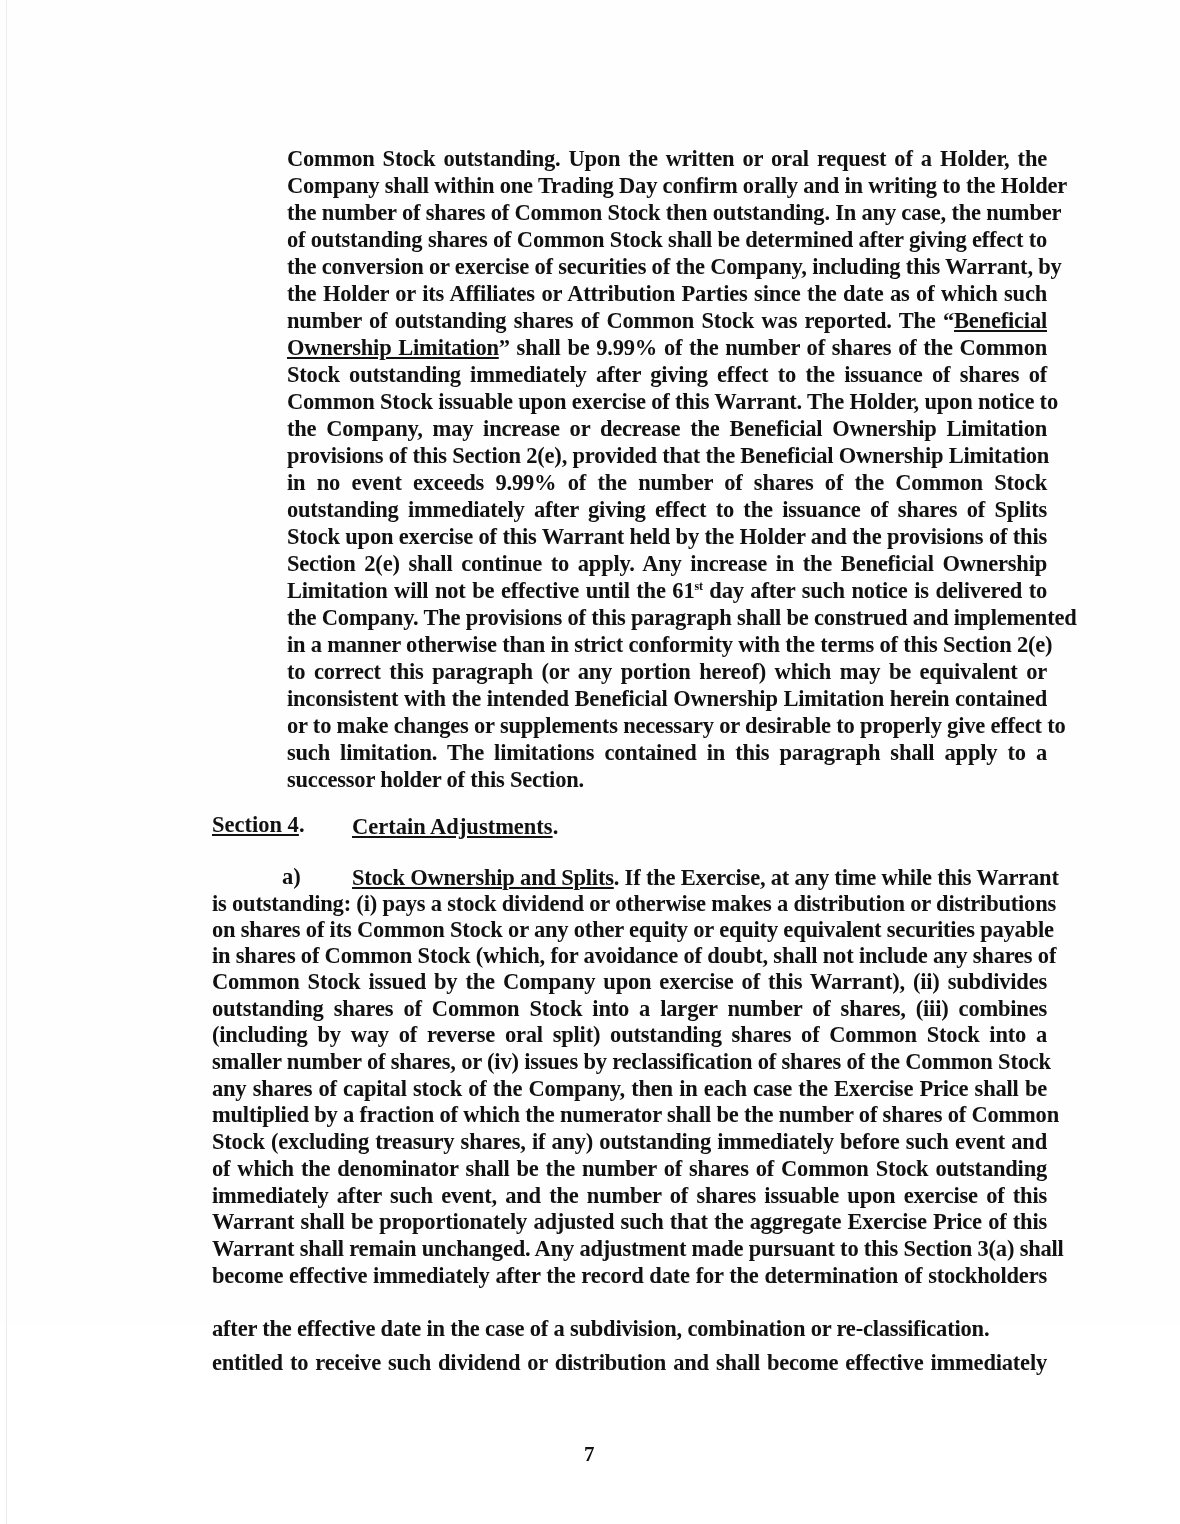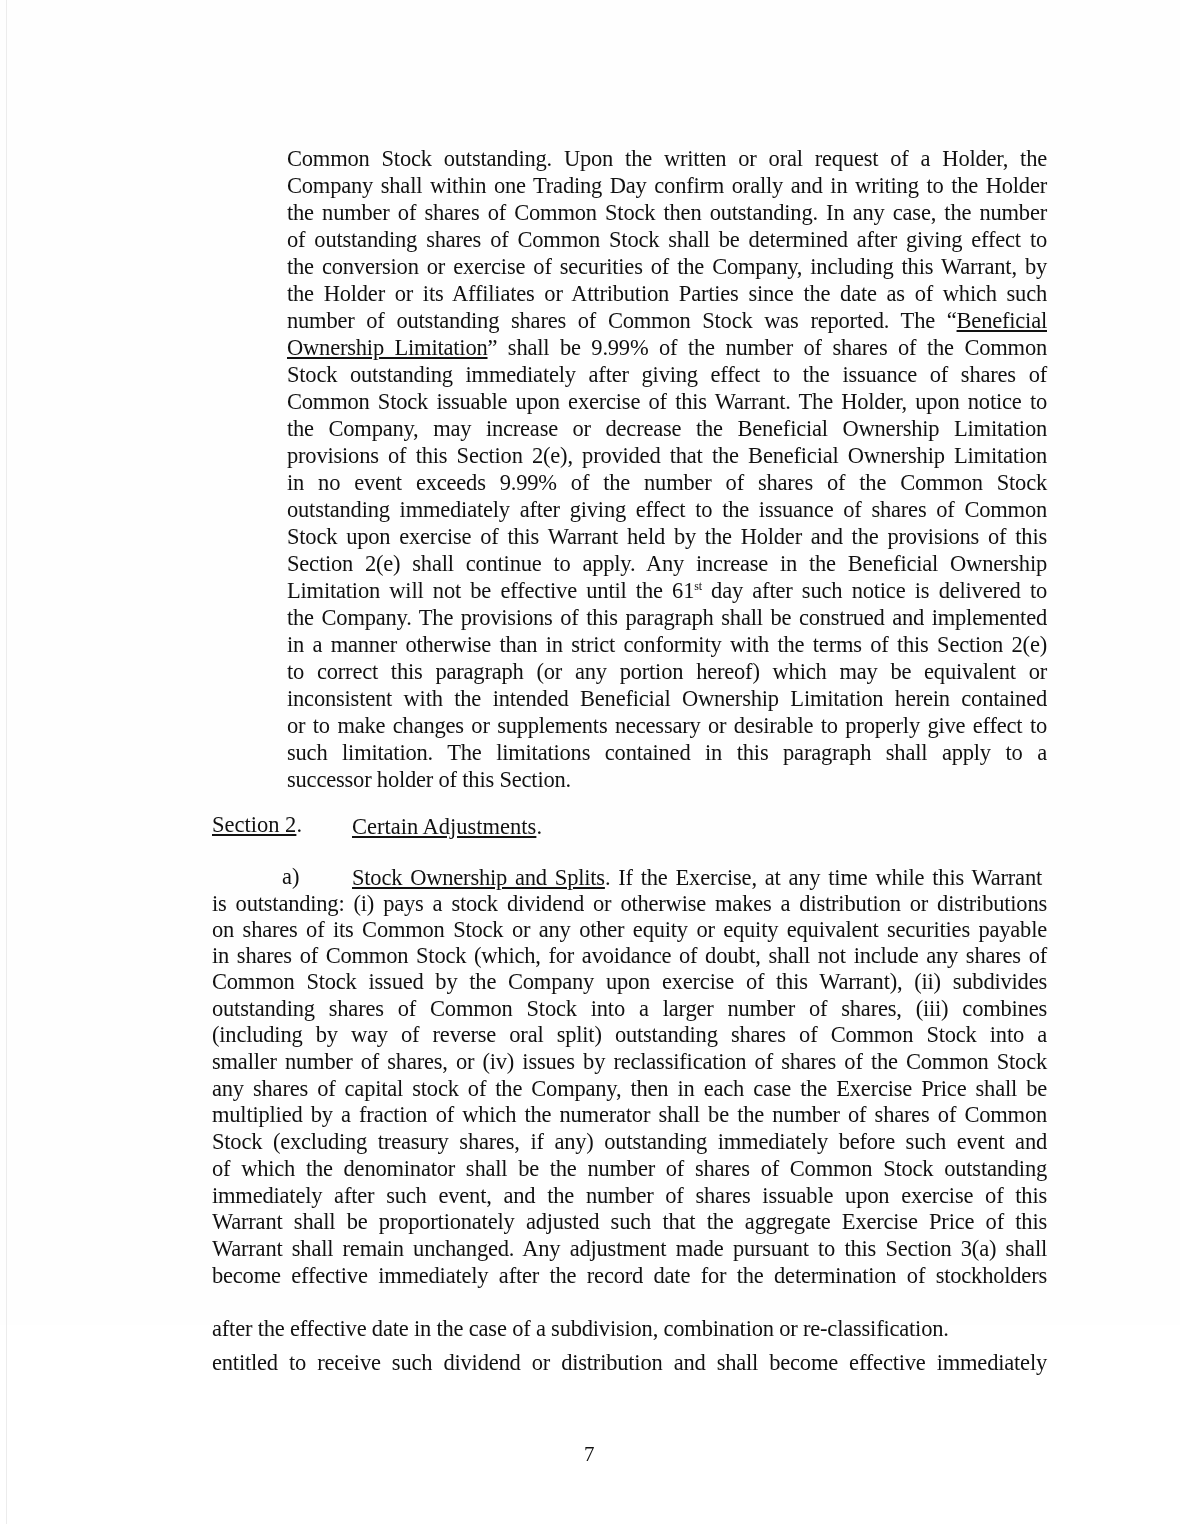--- a/index.html
+++ b/index.html
@@ -4,21 +4,21 @@
   <style>
     html, body { margin: 0; padding: 0; background: #ffffff; }
     body {
       width: 1180px;
       height: 1524px;
       position: relative;
       overflow: hidden;
       font-family: "Liberation Serif", "DejaVu Serif", serif;
       color: #111111;
     }
-    .page { position: absolute; left: 0; top: 0; width: 1180px; height: 1325px; background: #fefefe; }
+    .page { position: absolute; left: 0; top: 0; width: 1180px; height: 1325px; background: #fefefe; font-weight: bold; }
     .scan-edge { position: absolute; left: 6px; top: 0; width: 1px; height: 1524px; background: #ececec; }
     .line {
       position: absolute;
       white-space: nowrap;
       font-size: 22.5px;
       line-height: 26px;
       text-align: justify;
       text-align-last: justify;
       letter-spacing: -0.2px;
     }
@@ -43,34 +43,34 @@
     <div class="line" style="top:227px">of outstanding shares of Common Stock shall be determined after giving effect to</div>
     <div class="line" style="top:254px">the conversion or exercise of securities of the Company, including this Warrant, by</div>
     <div class="line" style="top:281px">the Holder or its Affiliates or Attribution Parties since the date as of which such</div>
     <div class="line" style="top:308px"><span>number of outstanding shares of Common Stock was reported.  The “</span><span class="u">Beneficial</span></div>
     <div class="line" style="top:335px"><span class="u">Ownership Limitation</span><span>” shall be 9.99% of the number of shares of the Common</span></div>
     <div class="line" style="top:362px">Stock outstanding immediately after giving effect to the issuance of shares of</div>
     <div class="line" style="top:389px">Common Stock issuable upon exercise of this Warrant.  The Holder, upon notice to</div>
     <div class="line" style="top:416px">the Company, may increase or decrease the Beneficial Ownership Limitation</div>
     <div class="line" style="top:443px">provisions of this Section 2(e), provided that the Beneficial Ownership Limitation</div>
     <div class="line" style="top:470px">in no event exceeds 9.99% of the number of shares of the Common Stock</div>
-    <div class="line" style="top:497px">outstanding immediately after giving effect to the issuance of shares of Common</div>
+    <div class="line" style="top:497px">outstanding immediately after giving effect to the issuance of shares of Splits</div>
     <div class="line" style="top:524px">Stock upon exercise of this Warrant held by the Holder and the provisions of this</div>
     <div class="line" style="top:551px">Section 2(e) shall continue to apply.  Any increase in the Beneficial Ownership</div>
     <div class="line" style="top:578px"><span>Limitation will not be effective until the 61</span><sup>st</sup><span> day after such notice is delivered to</span></div>
     <div class="line" style="top:605px">the Company.  The provisions of this paragraph shall be construed and implemented</div>
     <div class="line" style="top:632px">in a manner otherwise than in strict conformity with the terms of this Section 2(e)</div>
     <div class="line" style="top:659px">to correct this paragraph (or any portion hereof) which may be equivalent or</div>
     <div class="line" style="top:686px">inconsistent with the intended Beneficial Ownership Limitation herein contained</div>
     <div class="line" style="top:713px">or to make changes or supplements necessary or desirable to properly give effect to</div>
     <div class="line" style="top:740px">such limitation.  The limitations contained in this paragraph shall apply to a</div>
     <div class="line last" style="top:767px">successor holder of this Section.</div>
   </div>
 
-  <div class="heading" style="left:212px; top:812px;"><span class="u">Section 2</span><span>.</span></div>
+  <div class="heading" style="left:212px; top:812px;"><span class="u">Section 4</span><span>.</span></div>
   <div class="heading" style="left:352px; top:814px;"><span class="u">Certain Adjustments</span><span>.</span></div>
 
   <div class="heading" style="left:282px; top:864px;">a)</div>
   <div class="block2">
     <div class="line" style="top:865px; left:352px; width:690px;"><span class="u">Stock Ownership and Splits</span><span>. If the Exercise, at any time while this Warrant</span></div>
     <div class="line" style="top:891px">is outstanding: (i) pays a stock dividend or otherwise makes a distribution or distributions</div>
     <div class="line" style="top:917px">on shares of its Common Stock or any other equity or equity equivalent securities payable</div>
     <div class="line" style="top:943px">in shares of Common Stock (which, for avoidance of doubt, shall not include any shares of</div>
     <div class="line" style="top:969px">Common Stock issued by the Company upon exercise of this Warrant), (ii) subdivides</div>
     <div class="line" style="top:996px">outstanding shares of Common Stock into a larger number of shares, (iii) combines</div>

